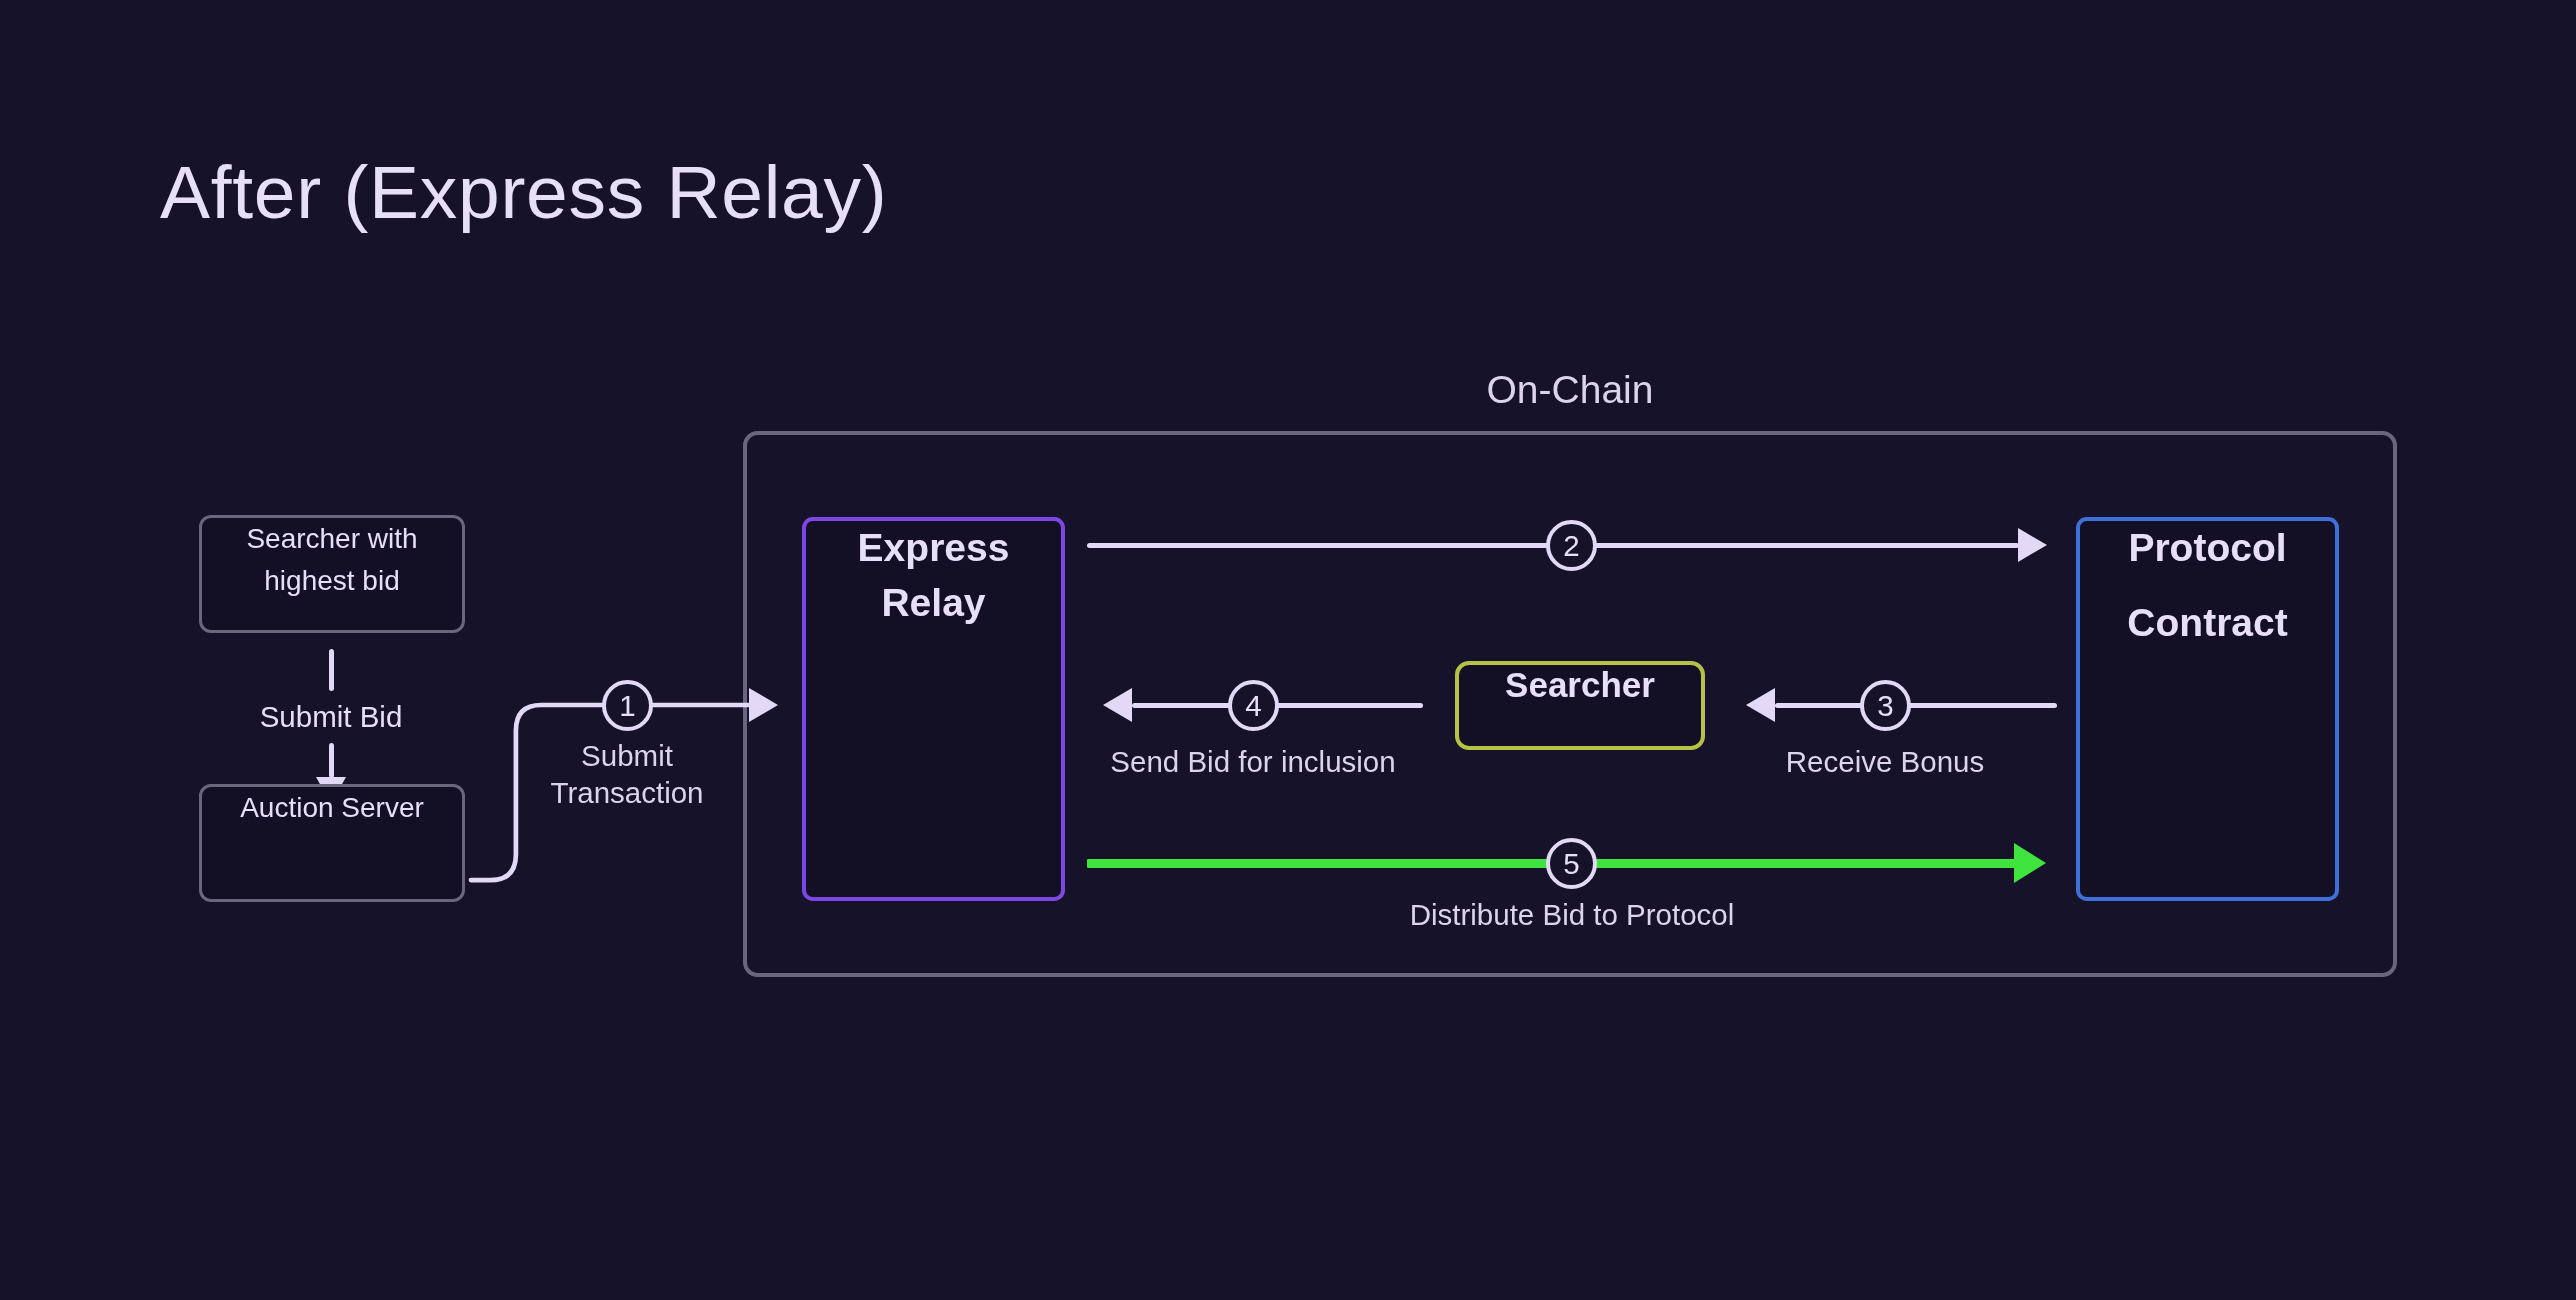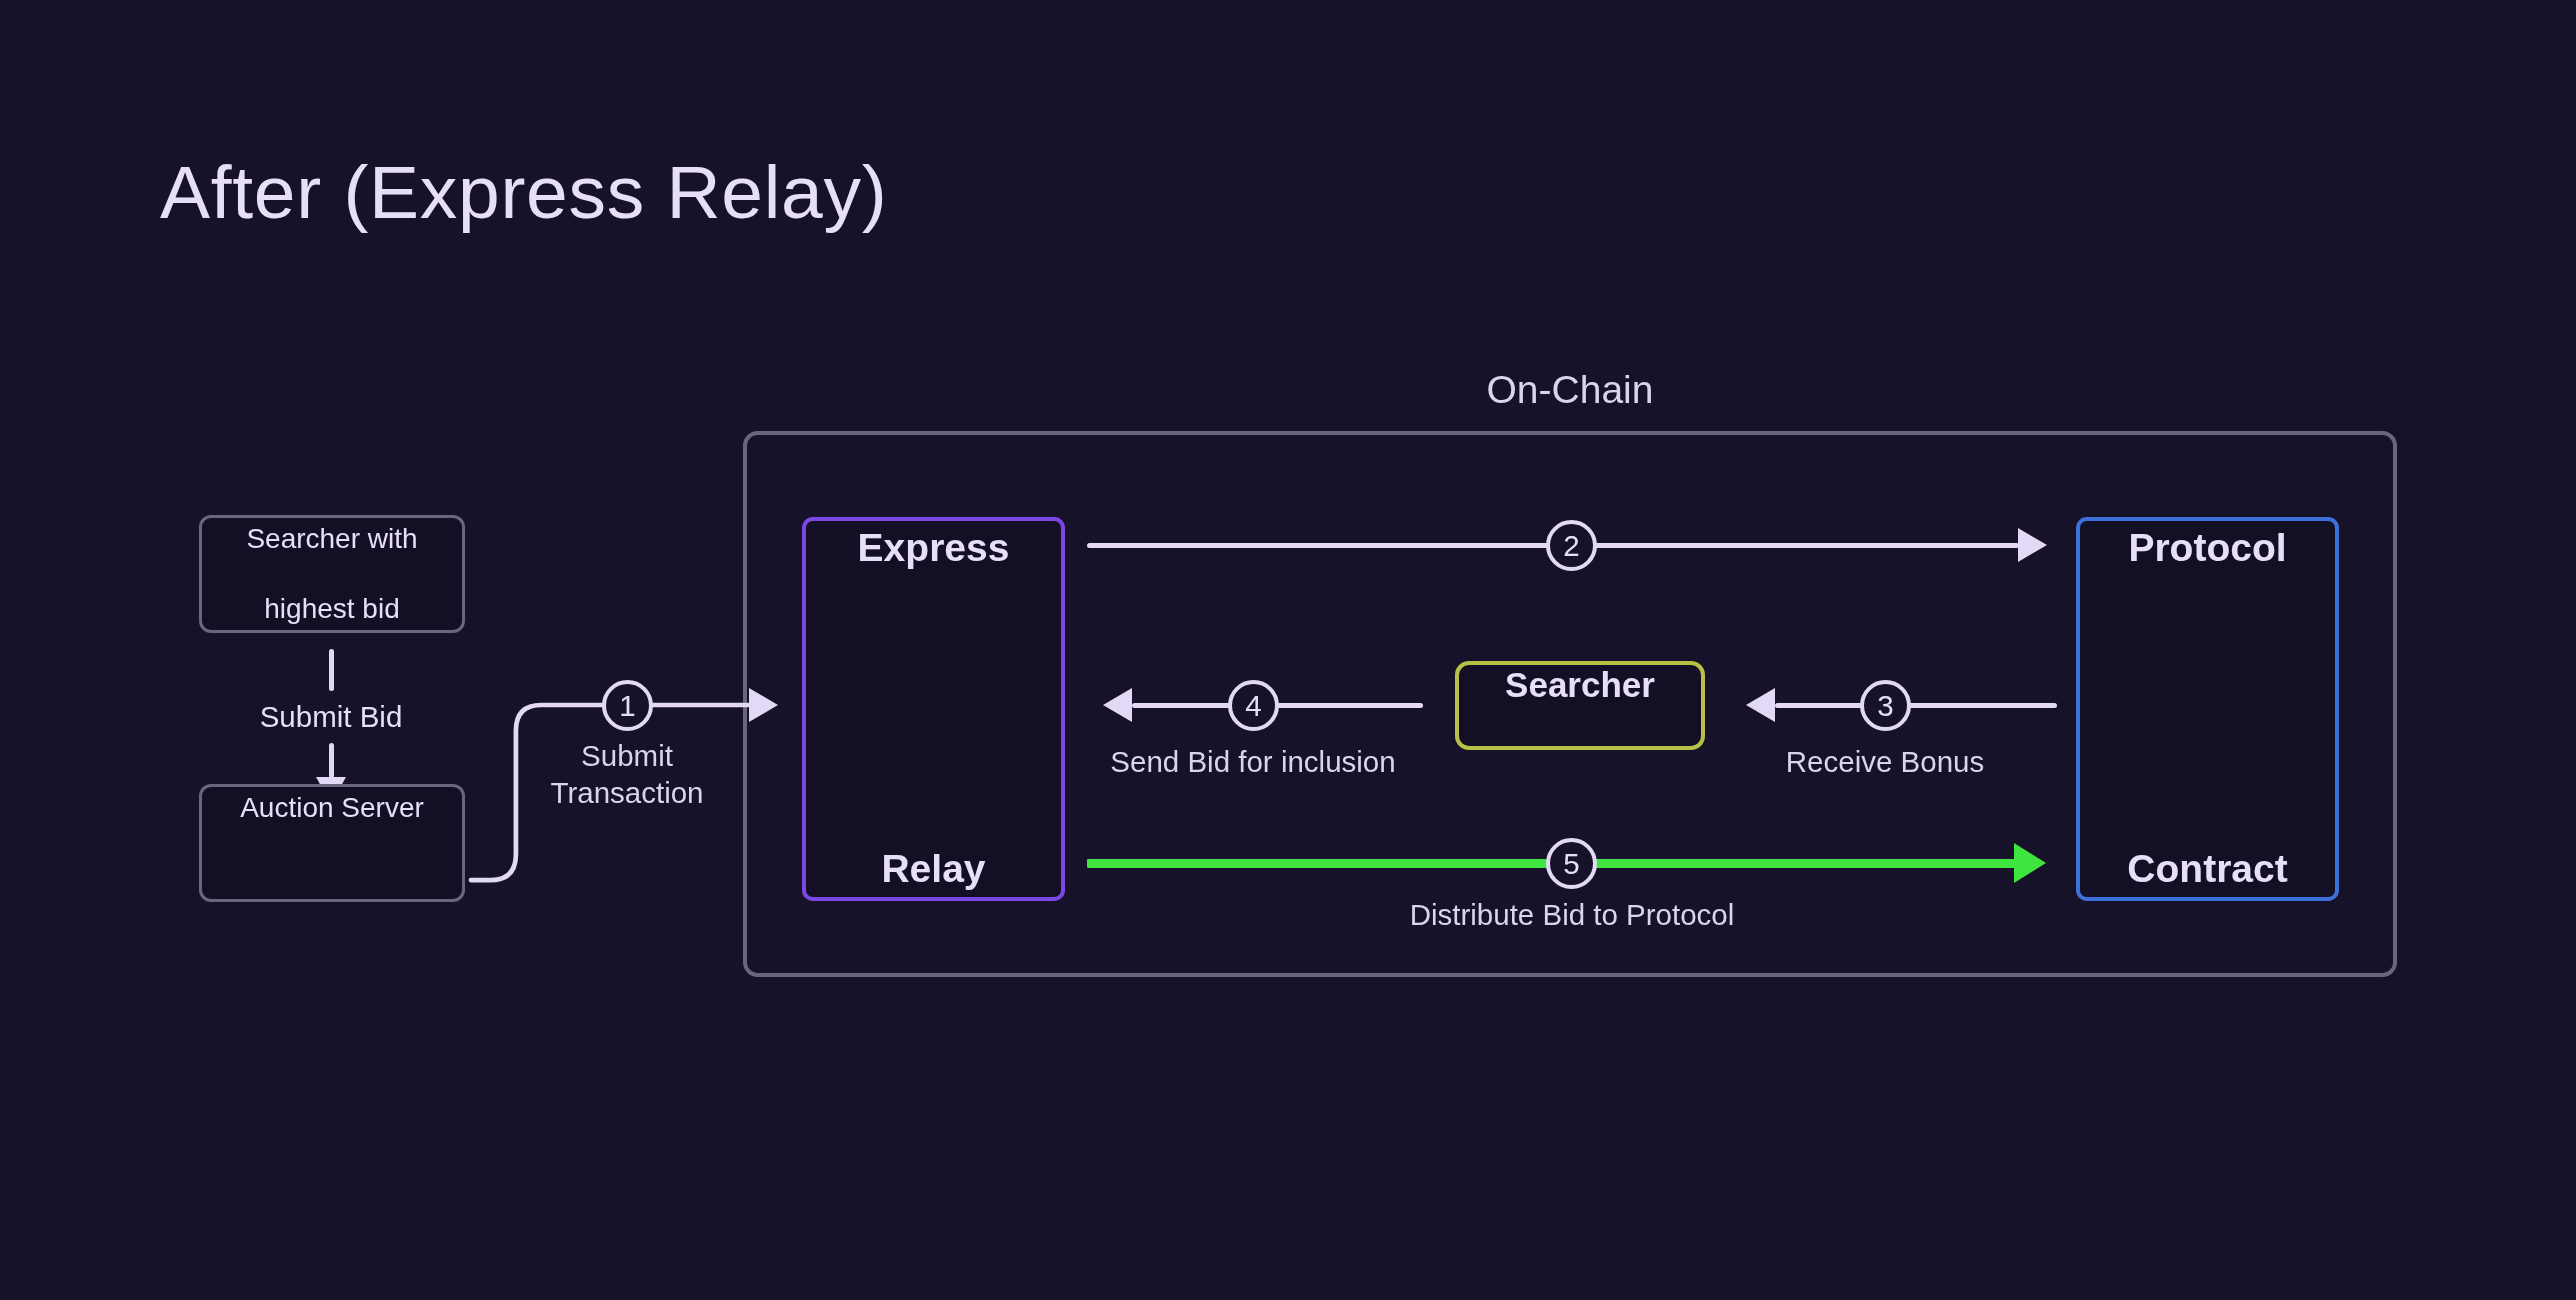--- a/index.html
+++ b/index.html
@@ -37,21 +37,21 @@
     left: 743px; top: 431px; width: 1654px; height: 546px;
     border: 4px solid var(--gray-border);
     border-radius: 14.8px;
   }
 
   
   .node {
     display: flex;
     flex-direction: column;
     align-items: center;
-    justify-content: space-between;
+    justify-content: flex-start;
     text-align: center;
     color: var(--text);
     background: var(--box-fill);
   }
   .node-small {
     border: 3.4px solid var(--gray-border);
     border-radius: 12px;
     font-size: 28px;
     font-weight: 500;
     line-height: 1.5;

